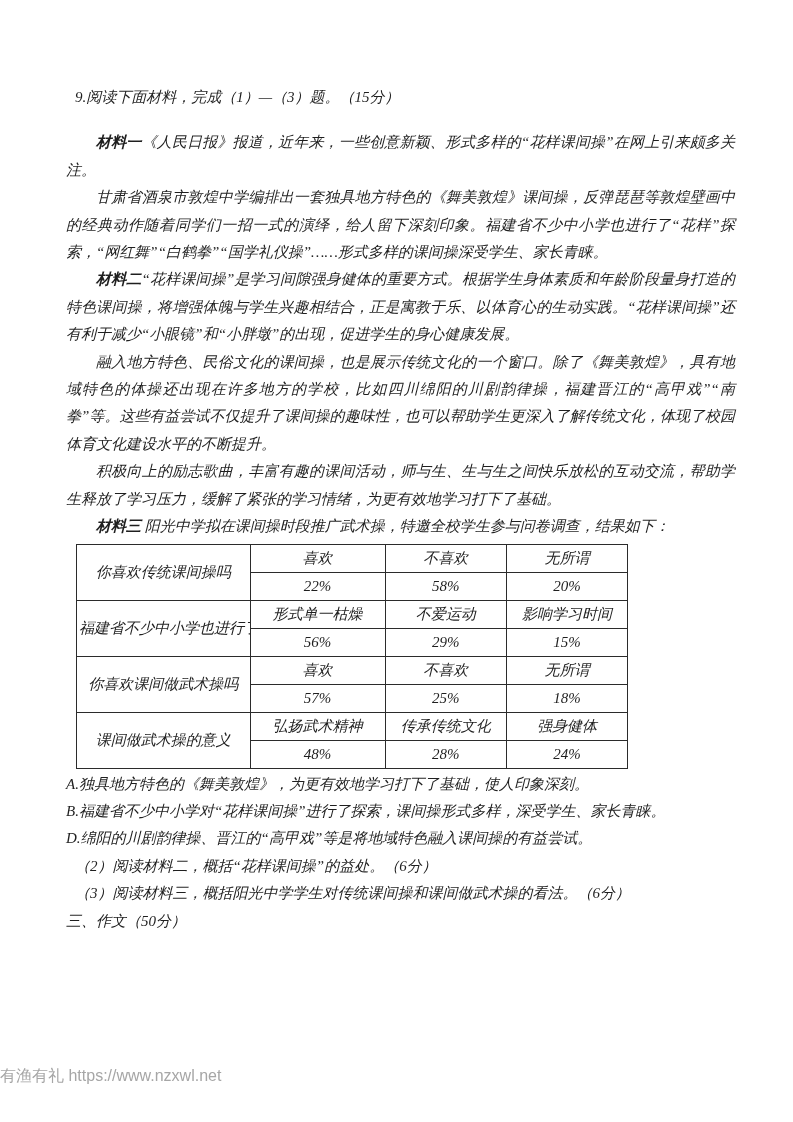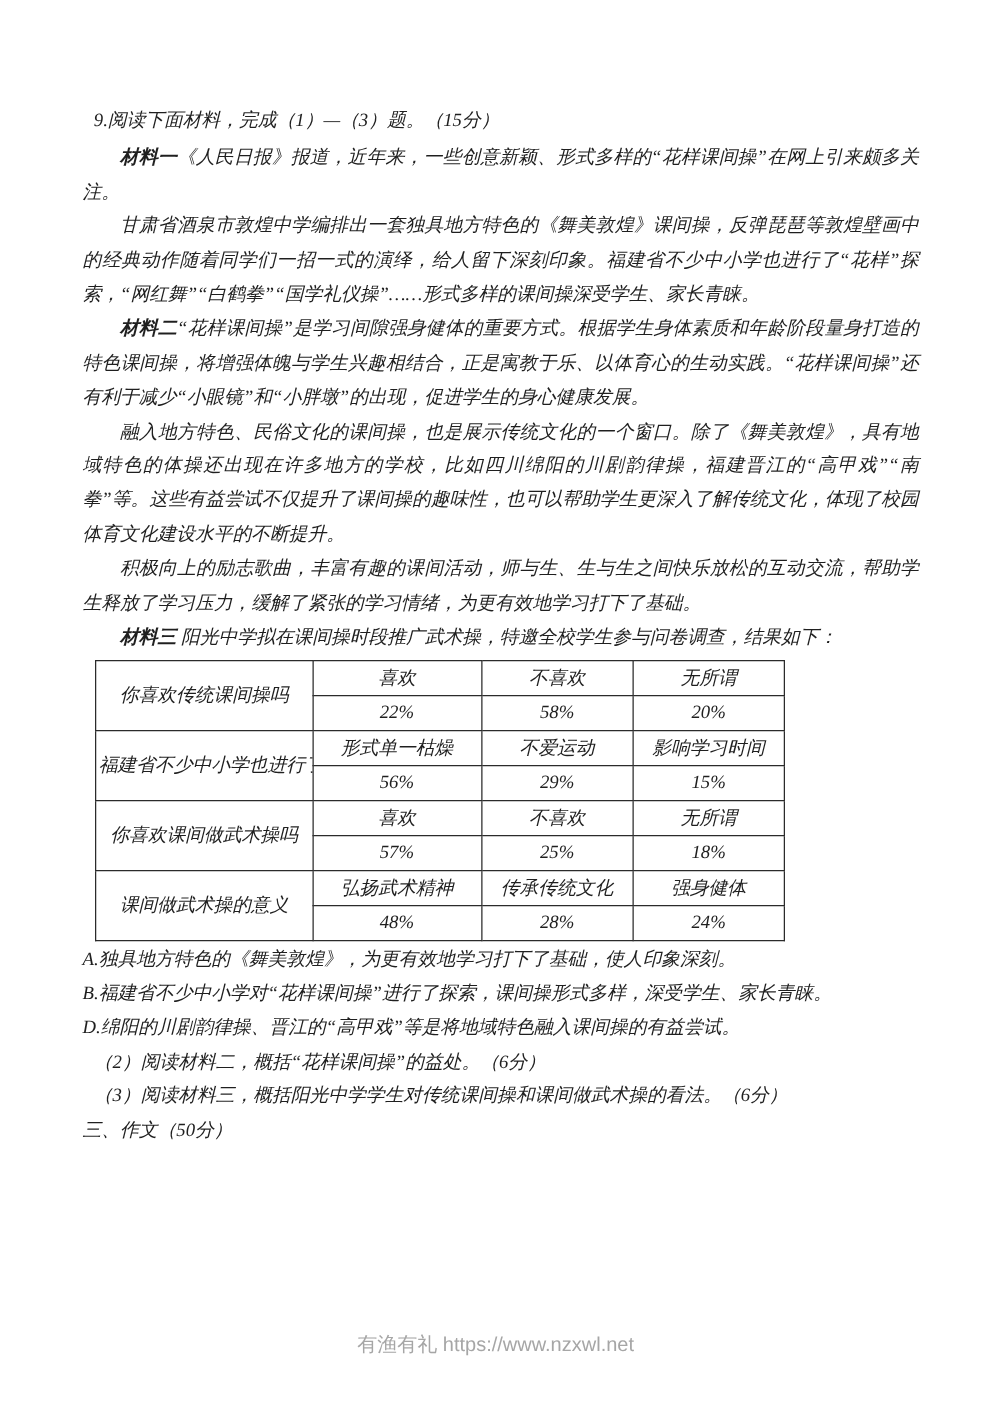--- a/index.html
+++ b/index.html
@@ -23,21 +23,21 @@
     width: 669px;
     font-size: 15px;
     line-height: 27.4px;
     text-align: justify;
     font-style: italic;
   }
   p { margin: 0; }
   .half-indent { text-indent: 9px; }
   .para { text-indent: 2em; }
   .mat-label { font-weight: 700; }
-  .first-material { margin-top: 2px; }
+  .first-material { margin-top: 18px; }
 
   table.survey {
     border-collapse: collapse;
     table-layout: fixed;
     width: 552px;
     margin: 3px 0 2px 10px;
     line-height: normal;
   }
   table.survey td {
     border: 1px solid #2b2b2b;
@@ -47,21 +47,21 @@
     font-size: 15px;
     padding: 0 2px;
     overflow: hidden;
     white-space: nowrap;
   }
   .footer {
     position: absolute;
     top: 1066px;
     left: 0;
     width: 793px;
-    text-align: center;
+    text-align: left;
     font-family: "Liberation Sans", "DejaVu Sans", sans-serif;
     font-size: 16px;
     color: #a6a6a6;
   }
 </style>
 </head>
 <body>
 
 <div class="page">
   <div class="content">

